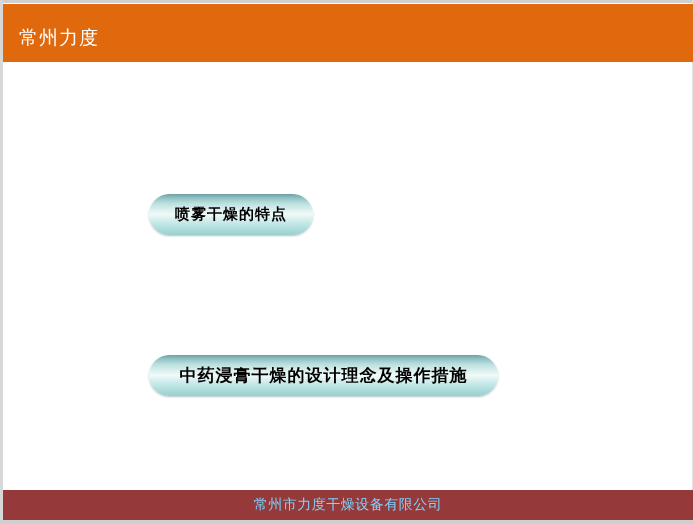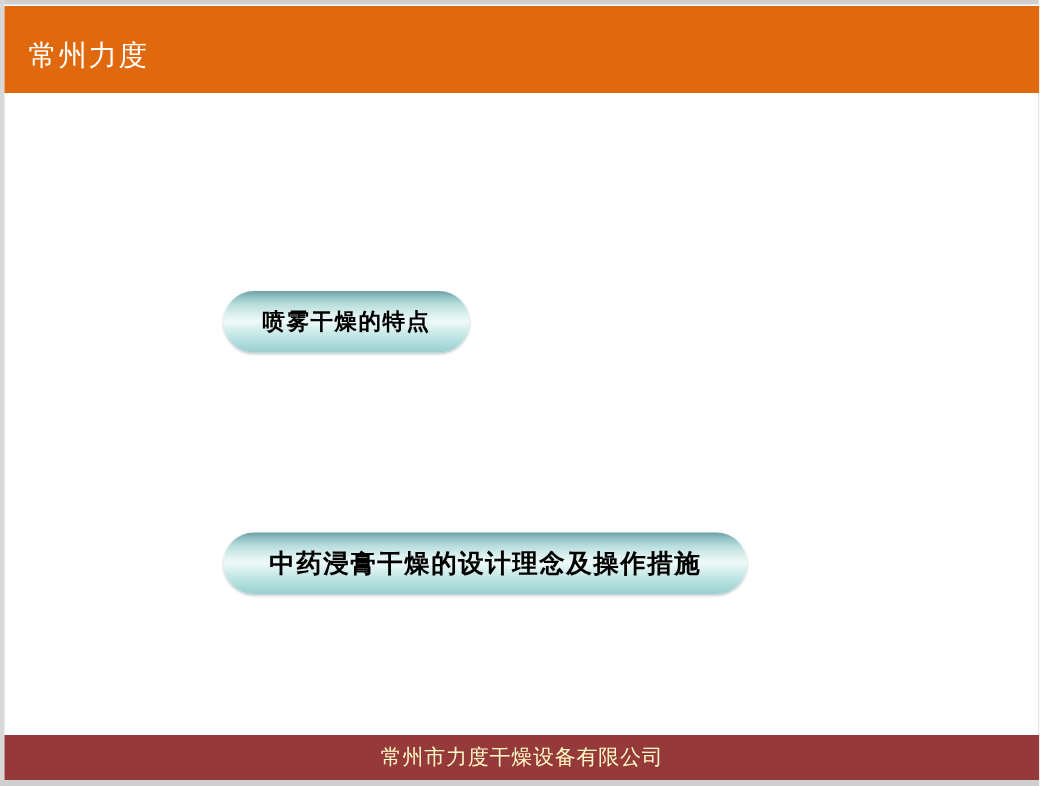--- a/index.html
+++ b/index.html
@@ -130,21 +130,21 @@
     width: 690px;
     height: 30px;
     background: #96393b;
     display: flex;
     align-items: center;
     justify-content: center;
   }
   .footer-text {
     font-family: Liberation Serif, serif;
     font-size: 14px;
-    color: #fef9c3;
+    color: #7dd3fc;
     letter-spacing: 0.5px;
     white-space: nowrap;
   }
 </style>
 </head>
 <body>
 
 <div id="slide">
 
   <div class="edge-top"></div>

